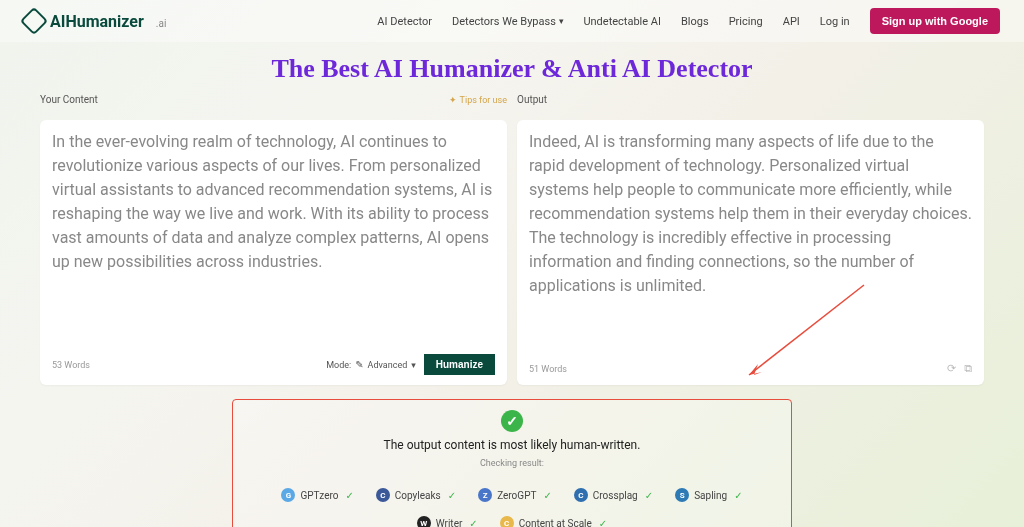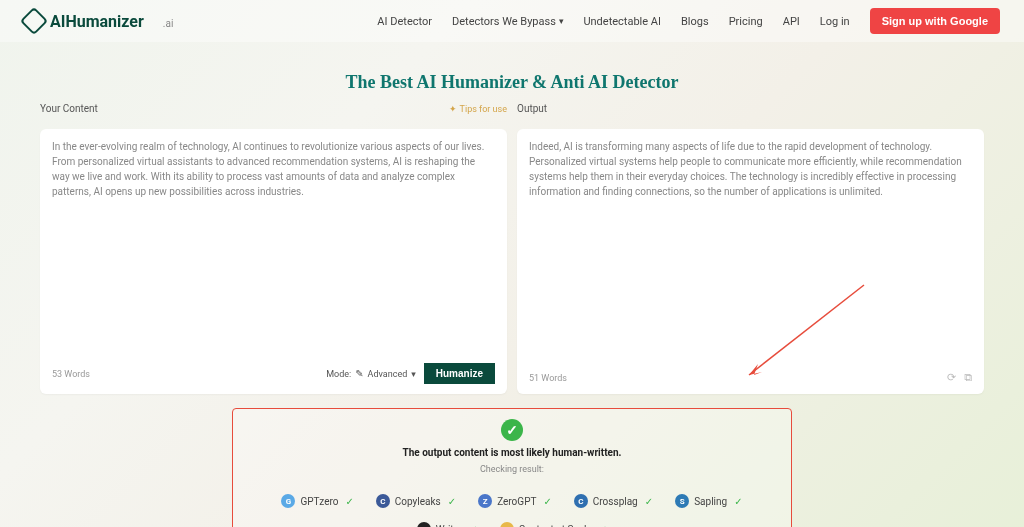--- a/index.html
+++ b/index.html
@@ -25,36 +25,36 @@
     font-size: 16px;
     color: #0a4a3c;
   }
   .logo-icon {
     width: 20px; height: 20px;
     border: 2px solid #0a4a3c;
     border-radius: 4px;
     transform: rotate(45deg);
     position: relative;
   }
-  .logo-sub { font-weight: 400; font-size: 10px; color: #888; margin-left: 19px; }
+  .logo-sub { font-weight: 400; font-size: 10px; color: #888; margin-left: 12px; }
   .nav { display: flex; align-items: center; gap: 20px; font-size: 11px; color: #444; }
   .nav-item { cursor: pointer; display:flex; align-items:center; gap:3px;}
   .chev { font-size: 9px; }
   .signup-btn {
-    background: #ef4444;
+    background: #be185d;
     color: #fff;
     border: none;
     padding: 7px 12px;
     border-radius: 4px;
     font-size: 11px;
     font-weight: 600;
     cursor: pointer;
   }
   .hero { text-align: center; padding: 12px 0 10px; }
-  .hero h1 { font-family: Georgia, serif; font-size: 18px; color: #0f766e; font-weight: 700; margin-top: 18px; }
+  .hero h1 { font-family: Georgia, serif; font-size: 26px; color: #6d28d9; font-weight: 700; }
   .hero p { font-size: 10px; color: #777; margin-top: 4px; }
   .panels {
     display: flex;
     gap: 10px;
     padding: 0 40px;
     justify-content: center;
   }
   .panel-col { flex: 1; max-width: 470px; }
   .panel-label { font-size: 10px; color: #555; margin-bottom: 15px; display:flex; justify-content:space-between; align-items:center;}
   .tips { color: #d4a54a; font-size: 9px; display:flex; align-items:center; gap:3px;}
@@ -62,21 +62,21 @@
     background: #fff;
     border-radius: 6px;
     height: 265px;
     padding: 10px 12px;
     display: flex;
     flex-direction: column;
     box-shadow: 0 1px 2px rgba(0,0,0,0.04);
   }
   .panel-text {
     flex: 1;
-    font-size: 10px;
+    font-size: 16px;
     color: #888;
     line-height: 1.5;
   }
   .panel-footer {
     display: flex;
     align-items: center;
     justify-content: space-between;
     font-size: 9px;
     color: #999;
   }
@@ -105,21 +105,21 @@
     position: relative;
   }
   .check-circle {
     width: 22px; height: 22px;
     background: #3bb54a;
     border-radius: 50%;
     margin: 0 auto 6px;
     display:flex; align-items:center; justify-content:center;
     color:#fff; font-size:14px; font-weight:bold;
   }
-  .result-title { font-size: 10px; font-weight: 700; color: #222; }
+  .result-title { font-size: 12px; font-weight: 400; color: #222; }
   .result-sub { font-size: 9px; color: #888; margin: 6px 0 20px; }
   .detectors {
     display: flex;
     flex-wrap: wrap;
     justify-content: center;
     gap: 14px 22px;
     margin-bottom: 10px;
   }
   .detector {
     display: flex;

